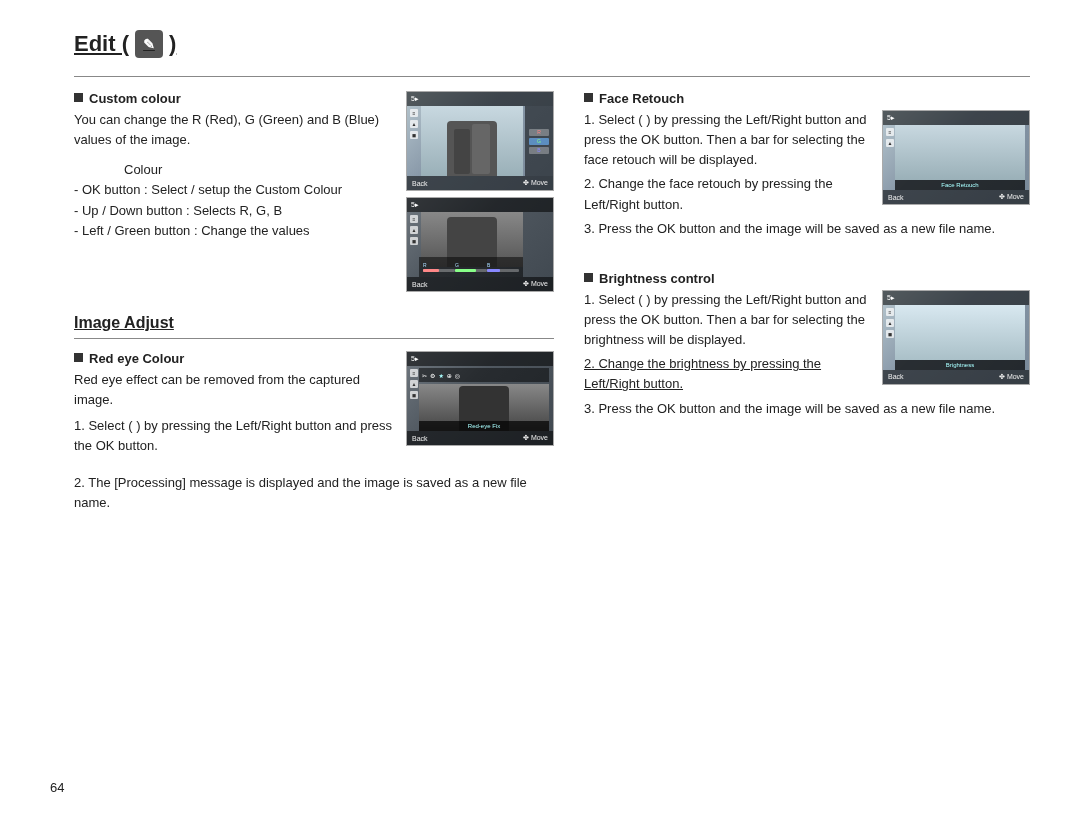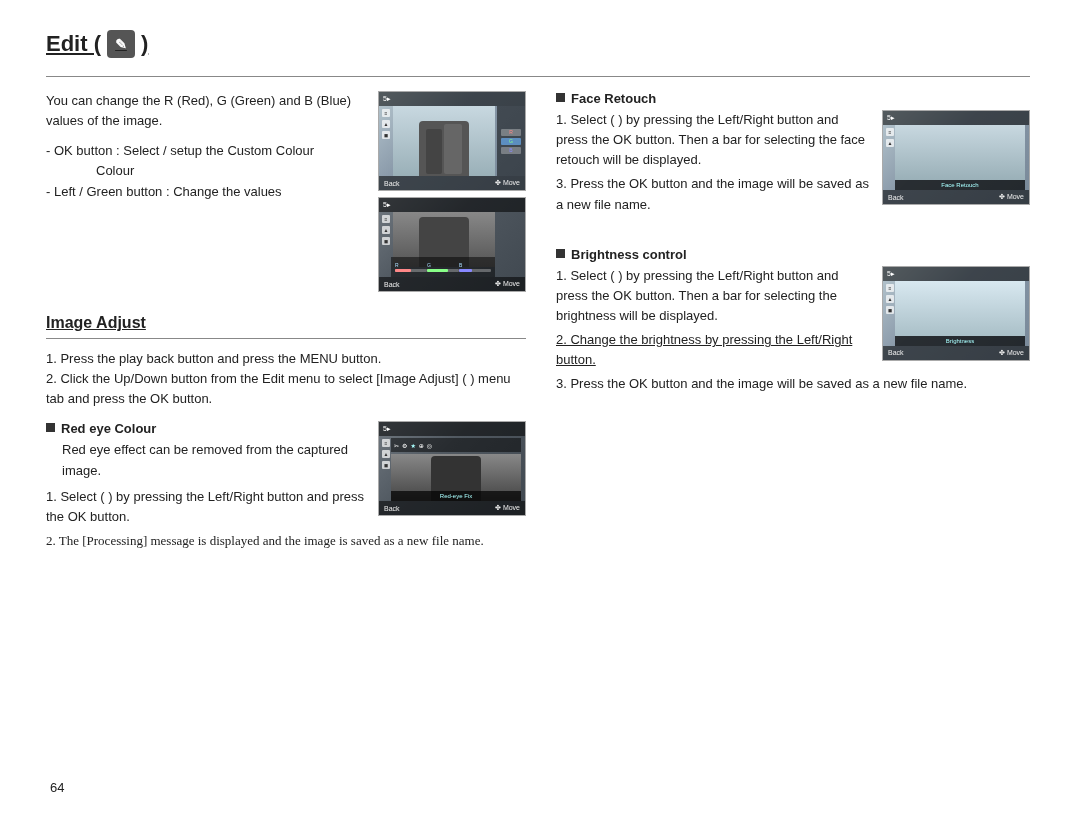--- a/index.html
+++ b/index.html
@@ -7,21 +7,21 @@
       width: 1080px;
       height: 815px;
       background: #fff;
       font-family: Arial, sans-serif;
       font-size: 13px;
       color: #222;
       overflow: hidden;
       position: relative;
     }
     .page {
-      padding: 30px 50px 20px 46px;
+      padding: 30px 50px 20px 74px;
     }
     
     .page-title {
       font-size: 22px;
       font-weight: bold;
       text-decoration: underline;
       margin-bottom: 18px;
       display: flex;
       align-items: center;
       gap: 6px;
@@ -328,38 +328,39 @@
                 </div>
               </div>
               <div class="cam-bar-bottom" style="bottom:0;">
                 <span>Back</span>
                 <span>✤ <span>Move</span></span>
               </div>
             </div>
           </div>
         </div>
 
+        <div class="bullet-title">
+          <span class="bullet-square"></span>
+          <span>Custom colour</span>
+        </div>
         <div class="section-body">
           <p>You can change the R (Red), G (Green) and B (Blue) values of the image.</p>
         </div>
         <div style="height:10px;"></div>
         <div class="section-body">
+          <p style="margin-left:50px;">Colour</p>
           <p>- OK button : Select / setup the Custom Colour</p>
-          <p style="margin-left:50px;">Colour</p>
+          <p>- Up / Down button : Selects R, G, B</p>
           <p>- Left / Green button : Change the values</p>
         </div>
       </div>
 
       <div style="margin-top: 14px;">
         <div class="section-title-underline">Image Adjust</div>
         <hr class="img-adjust-divider">
-        <div class="section-body">
-          <p>1. Press the play back button and press the MENU button.</p>
-          <p>2. Click the Up/Down button from the Edit menu to select [Image Adjust] (   ) menu tab and press the OK button.</p>
-        </div>
 
         <div style="margin-top:12px;" class="clearfix">
 
           <div style="float:right;margin-left:12px;">
             <div class="cam-img-sm">
               <div class="cam-screen-dark">
                 <div class="cam-bar-top">
                   <span style="font-size:7px;color:#fff;">5▸</span>
                 </div>
                 <div class="cam-side-icons">
@@ -386,24 +387,24 @@
                   <span>✤ <span>Move</span></span>
                 </div>
               </div>
             </div>
           </div>
 
           <div class="bullet-title">
             <span class="bullet-square"></span>
             <span>Red eye Colour</span>
           </div>
-          <p class="section-body" style="margin-top:3px;margin-left:16px;">Red eye effect can be removed from the captured image.</p>
+          <p class="section-body" style="margin-top:3px;">Red eye effect can be removed from the captured image.</p>
           <div style="margin-top:6px;" class="section-body">
             <p>1. Select (   ) by pressing the Left/Right button and press the OK button.</p>
-            <p style="margin-top:4px;font-family:Liberation Serif, serif;">2. The [Processing] message is displayed and the image is saved as a new file name.</p>
+            <p style="margin-top:16px;">2. The [Processing] message is displayed and the image is saved as a new file name.</p>
           </div>
         </div>
       </div>
 
     </div>
 
     <div class="col-right">
 
       <div class="section">
         <div class="bullet-title">
@@ -428,20 +429,21 @@
               <div class="cam-bar-bottom">
                 <span>Back</span>
                 <span>✤ <span>Move</span></span>
               </div>
             </div>
           </div>
         </div>
 
         <div class="section-body clearfix">
           <p>1. Select (   ) by pressing the Left/Right button and press the OK button. Then a bar for selecting the face retouch will be displayed.</p>
+          <p style="margin-top:4px;">2. Change the face retouch by pressing the Left/Right button.</p>
           <p style="margin-top:4px;">3. Press the OK button and the image will be saved as a new file name.</p>
         </div>
       </div>
 
       <div class="section" style="margin-top:32px;">
         <div class="bullet-title">
           <span class="bullet-square"></span>
           <span>Brightness control</span>
         </div>
 

